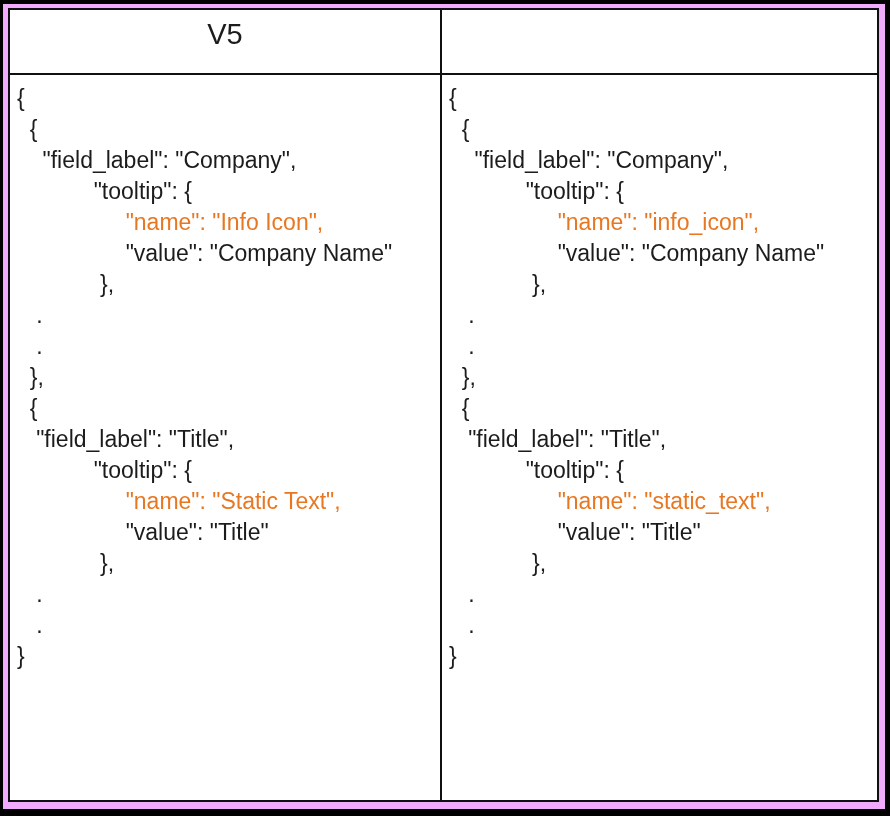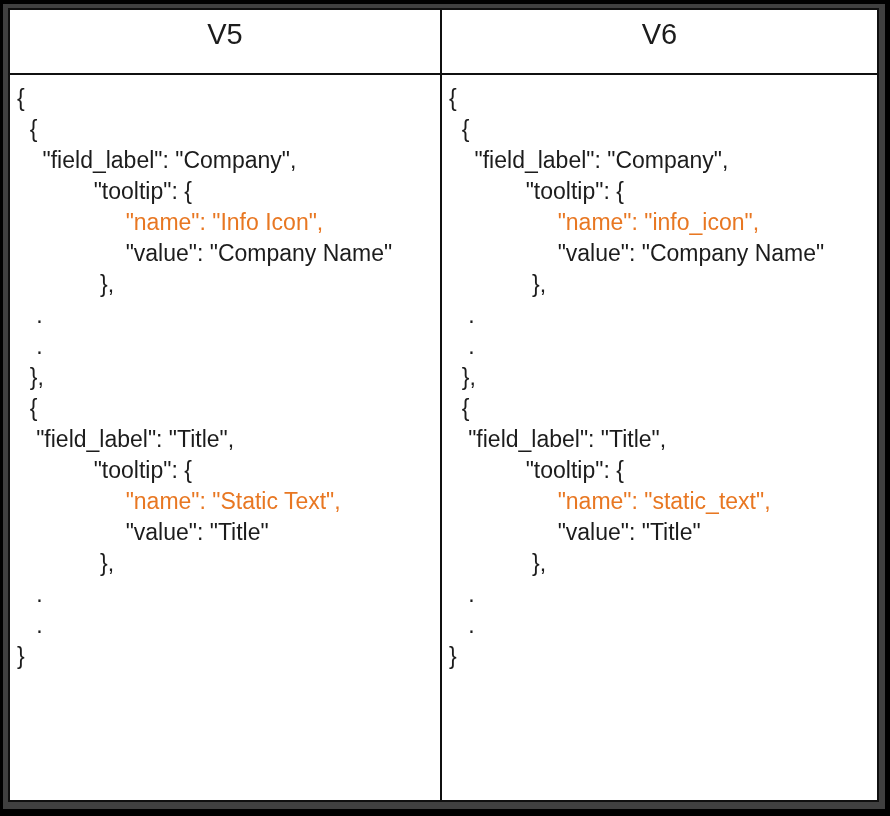--- a/index.html
+++ b/index.html
@@ -16,21 +16,21 @@
     width: 890px;
     height: 816px;
     background: #000000;
   }
   .sheet {
     position: absolute;
     left: 3px;
     top: 4px;
     right: 5px;
     bottom: 7px;
-    background: #404040;
+    background: #f0abfc;
   }
   .cmp-table {
     position: absolute;
     left: 5px;
     top: 4px;
     width: 871px;
     height: 794px;
     box-sizing: border-box;
     border: 2px solid #101010;
     display: flex;
@@ -86,23 +86,20 @@
 </head>
 <body>
 
 <div class="frame">
   <div class="sheet">
     <div class="cmp-table">
       <div class="header-row">
         <div class="cell-left header-cell">
           <span>V5</span>
         </div>
-        <div class="cell-right header-cell">
-          <span>V6</span>
-        </div>
       </div>
       <div class="body-row">
         <div class="cell-left code-cell">
             <div class="code-line">{</div>
             <div class="code-line">  {</div>
             <div class="code-line">    "field_label": "Company",</div>
             <div class="code-line">            "tooltip": {</div>
             <div class="code-line hl">                 "name": "Info Icon",</div>
             <div class="code-line">                 "value": "Company Name"</div>
             <div class="code-line">             },</div>

